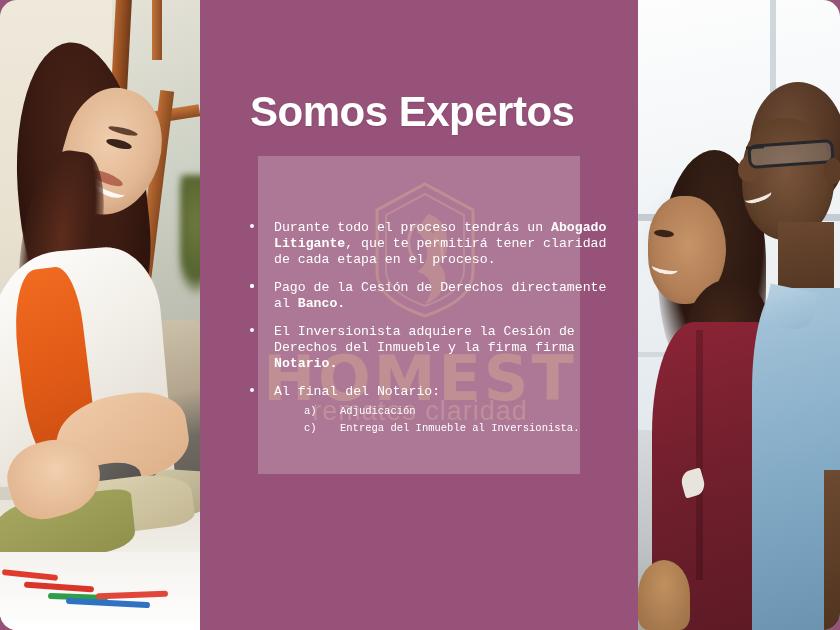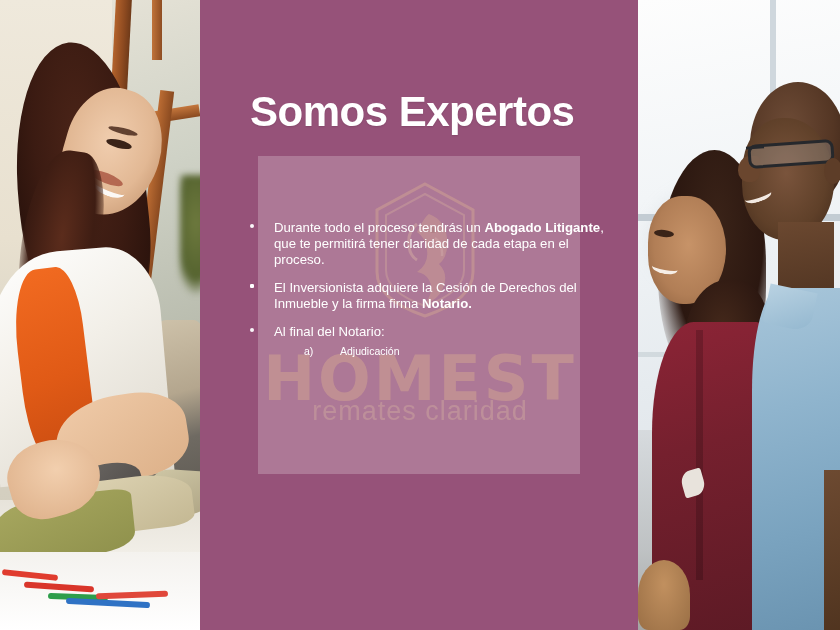--- a/index.html
+++ b/index.html
@@ -3,21 +3,21 @@
 <meta charset="utf-8">
 <style>
   * { margin:0; padding:0; box-sizing:border-box; }
   html,body { width:840px; height:630px; overflow:hidden; }
   body {
     font-family:"Liberation Sans", sans-serif;
     background:#965279;
     position:relative;
   }
 
-  .slide { position:absolute; inset:0; width:840px; height:630px; overflow:hidden; }
+  .slide { position:absolute; inset:0; width:840px; height:630px; overflow:hidden;border-radius:17px; }
 
   
   .bg-band {
     position:absolute; left:0; top:0; width:840px; height:630px;
     background:#965279;
   }
 
   
   .photo { position:absolute; top:0; height:630px; overflow:hidden; }
   .photo-left  { left:0;   width:200px; }
@@ -324,21 +324,21 @@
   .subtitle{
     position:absolute; left:10px; top:14px;
     font-size:15.5px; font-weight:bold; color:#fdfdfd;
     letter-spacing:.1px; white-space:nowrap;
   }
   .bullets{
     position:absolute; left:0px; top:64px; width:370px;
   }
   .bullet{
     position:relative; padding-left:26px; margin-bottom:12px;
-    font-size:13.2px; line-height:16px; color:#ffffff;
+    font-size:13.2px; line-height:16px; color:#ffffff;font-family:Liberation Mono, monospace;
   }
   .bullet .dot{
     position:absolute; left:2px; top:4px; width:4px; height:4px;
     background:#ffffff; border-radius:50%; opacity:.95;
   }
   .bullet b{ font-weight:bold; }
 
   .sublist{ margin-top:3px; padding-left:30px; }
   .subitem{
     position:relative; font-size:10.5px; line-height:17px;
@@ -435,21 +435,22 @@
     <div class="wm-homest">HOMEST</div>
     <div class="wm-sub">remates claridad</div>
   </div>
 
   <div class="panel"></div>
 
   <div class="content">
     <div class="bullets" id="bullet-list">
         <div class="bullet"><span class="dot"></span><span><span>Durante todo el proceso tendrás un </span><b>Abogado Litigante</b><span>, que te permitirá tener claridad de cada etapa en el proceso.</span></span></div>
         <div class="bullet"><span class="dot"></span></div>
-        <div class="bullet"><span class="dot"></span></div>
+        <div class="bullet"><span class="dot"></span><span><span>Pago de la Cesión de Derechos directamente al </span><b>Banco.</b></span></div>
         <div class="bullet"><span class="dot"></span><span><span>El Inversionista adquiere la Cesión de Derechos del Inmueble y la firma firma </span><b>Notario.</b></span></div>
         <div class="bullet"><span class="dot"></span><span><span>Al final del Notario:</span></span><div class="sublist">
             <div class="subitem"><span class="lbl">a)</span><span>Adjudicación</span></div>
+            <div class="subitem"><span class="lbl">c)</span><span>Entrega del Inmueble al Inversionista.</span></div>
           </div></div>
       </div>
   </div>
 
 </div>
 
 </body></html>

